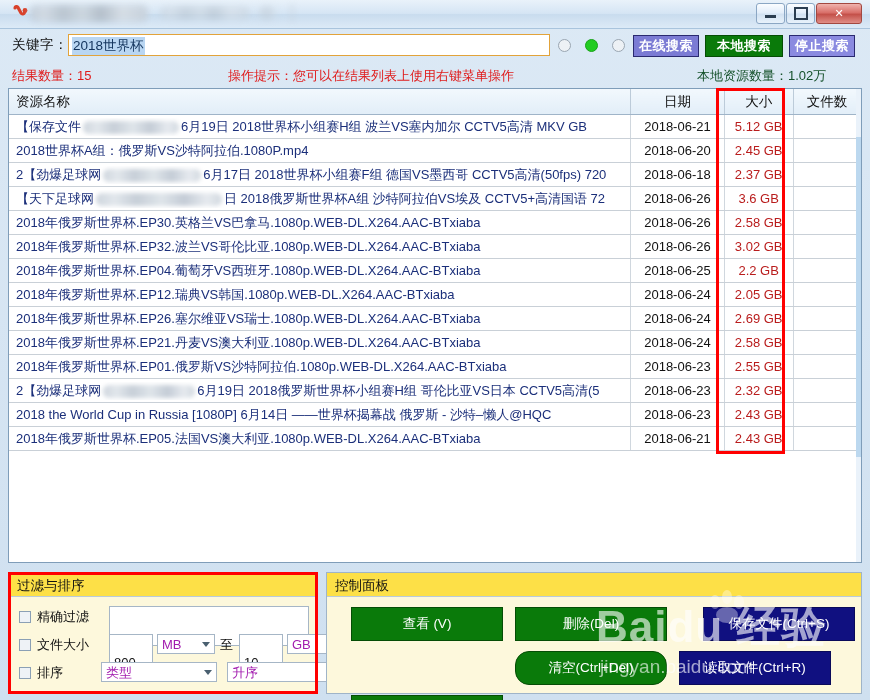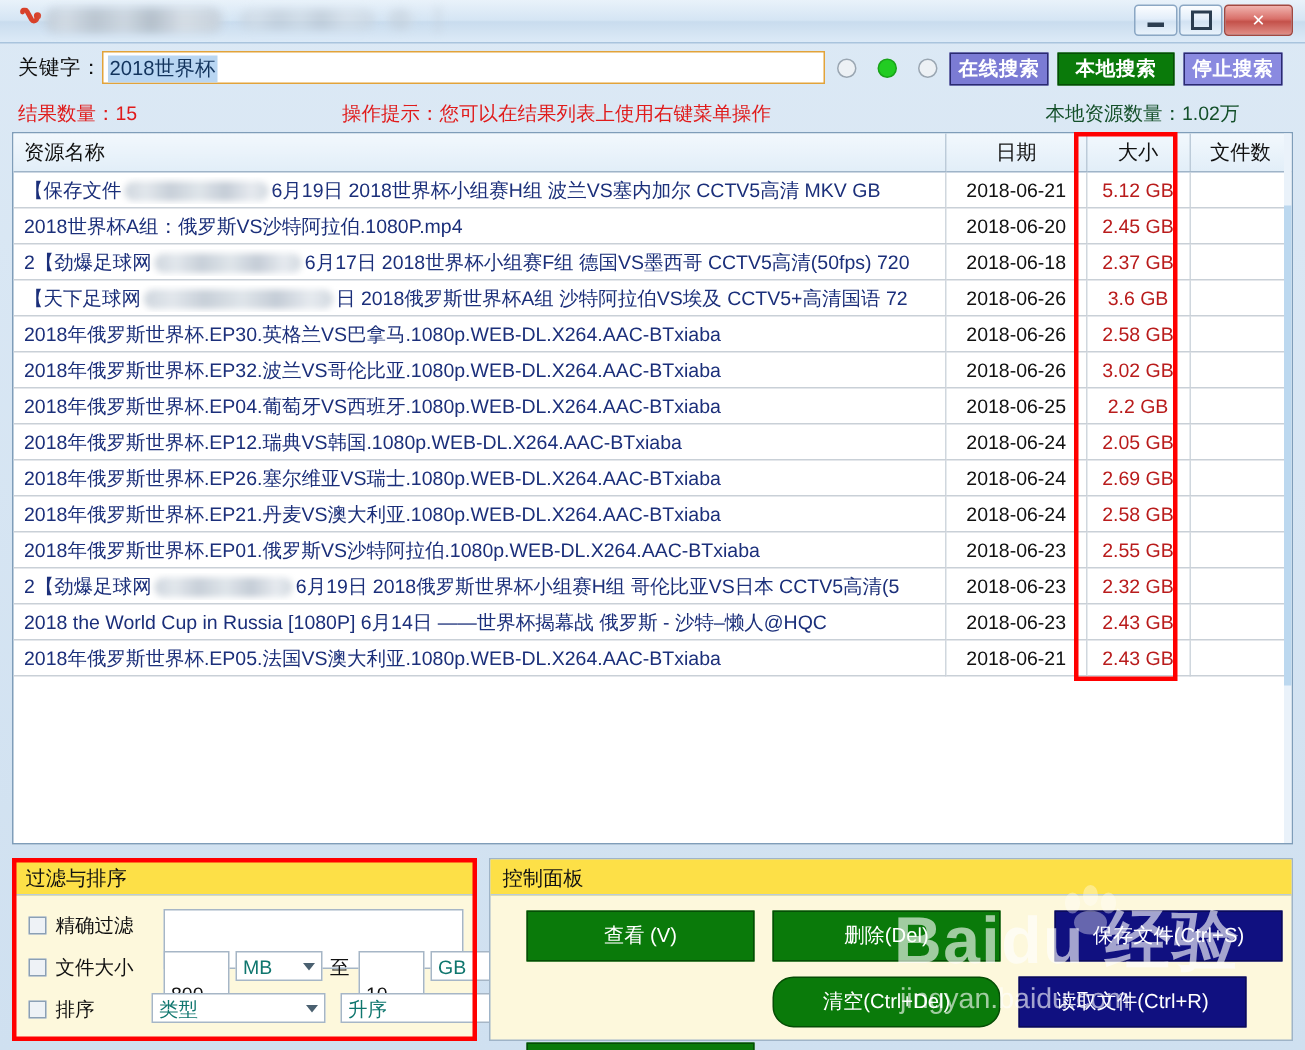--- a/index.html
+++ b/index.html
@@ -143,21 +143,21 @@
     display:inline-block;margin-right:6px;box-sizing:border-box;
   }
   .chklbl{font-size:13px;color:#111;}
   .tinput{
     background:#fff;border:1px solid #a6b6c6;box-sizing:border-box;
     font-size:13px;color:#111;padding:19px 4px;height:20px;line-height:17px;
     position:absolute;
   }
   .tsel{
     background:#fff;border:1px solid #a6b6c6;box-sizing:border-box;
-    font-size:13px;color:#0f766e;padding:1px 4px;height:20px;line-height:17px;
+    font-size:13px;color:#a21caf;padding:1px 4px;height:20px;line-height:17px;
     position:absolute;
   }
   .tsel .arw{
     position:absolute;right:4px;top:7px;width:0;height:0;
     border-left:4px solid transparent;border-right:4px solid transparent;
     border-top:5px solid #4a6070;
   }
   .zhi{position:absolute;font-size:13px;color:#111;}
   .cbtn{
     position:absolute;height:34px;display:flex;align-items:center;justify-content:center;

